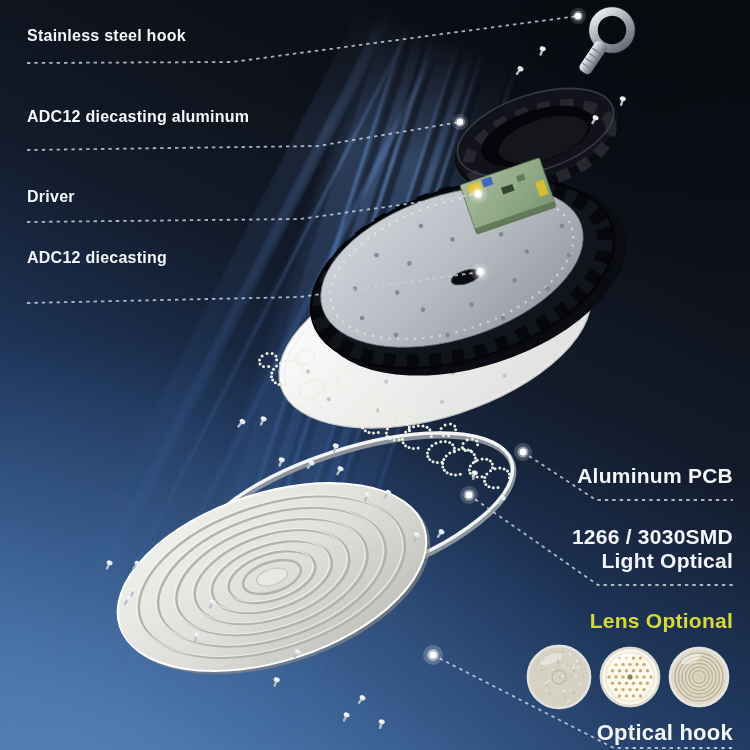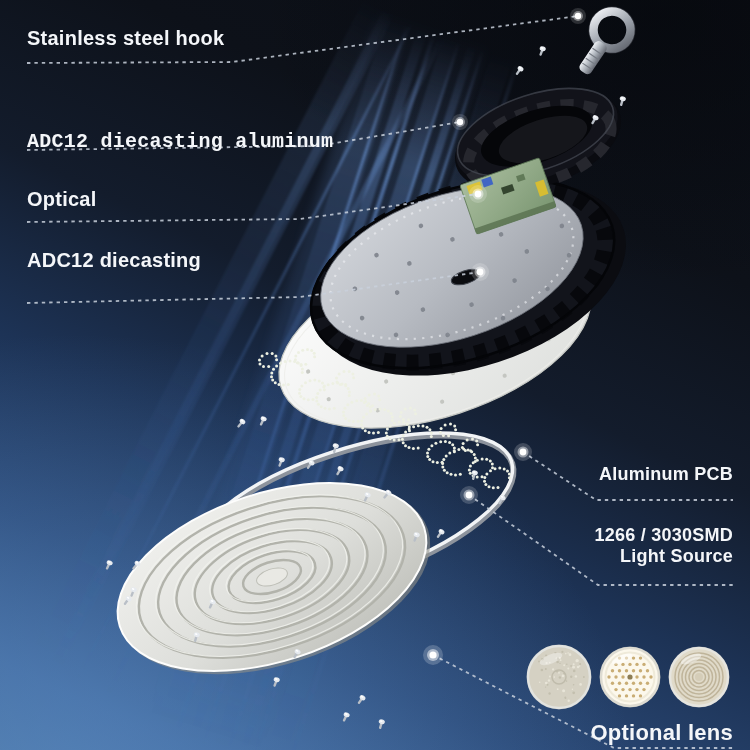--- a/index.html
+++ b/index.html
@@ -6,24 +6,24 @@
   .stage{
     position:relative;width:750px;height:750px;overflow:hidden;
     font-family:"Liberation Sans","DejaVu Sans",sans-serif;
     background:
       radial-gradient(620px 420px at 88% 2%, rgba(4,6,10,.55), rgba(0,0,0,0) 65%),
       radial-gradient(900px 720px at 10% 104%, rgba(96,146,204,.50), rgba(0,0,0,0) 62%),
       linear-gradient(205deg,#0b0e15 0%,#0d1119 26%,#131c2c 45%,#1d3356 62%,#2b4a78 78%,#3f6699 92%,#47709f 100%);
   }
   .art{position:absolute;left:0;top:0;width:750px;height:750px;}
   .lbl{position:absolute;color:#f4f6f9;font-weight:600;letter-spacing:.25px;white-space:nowrap;}
-  .lbl.left{left:27px;font-size:20px;line-height:1.2;}
-  .lbl.right{right:17px;text-align:right;font-size:18px;line-height:1.14;}
+  .lbl.left{left:27px;font-size:16px;line-height:1.2;}
+  .lbl.right{right:17px;text-align:right;font-size:21px;line-height:1.14;}
   #label-hook{top:26px;}
-  #label-cover{top:130px;font-family:Liberation Mono, monospace;}
+  #label-cover{top:107px;}
   #label-driver{top:187px;}
   #label-body{top:248px;}
   #label-pcb{top:464px;}
   #label-light{top:525px;}
   #label-lens-optional{top:609px;color:#d6da32;}
   #label-optical{top:720px;font-size:22px;}
 </style>
 </head>
 <body>
 
@@ -663,24 +663,25 @@
             <circle cx="699" cy="677" r="6.5"></circle>
       </g>
       <circle cx="699" cy="677" r="4" fill="#d5cdb8"></circle>
       <ellipse cx="691" cy="659" rx="11" ry="4" fill="#ffffff" opacity="0.45" transform="rotate(-22 691 659)"></ellipse>
     </g>
   </g>
 </svg>
 
 <div class="lbl left" id="label-hook">Stainless steel hook</div>
 <div class="lbl left" id="label-cover">ADC12 diecasting aluminum</div>
-<div class="lbl left" id="label-driver">Optical</div>
+<div class="lbl left" id="label-driver">Driver</div>
 <div class="lbl left" id="label-body">
   <div>ADC12 diecasting</div>
 </div>
 <div class="lbl right" id="label-pcb">Aluminum PCB</div>
 <div class="lbl right" id="label-light">
   <div>1266 / 3030SMD</div>
-  <div>Light Source</div>
+  <div>Light Optical</div>
 </div>
-<div class="lbl right" id="label-optical">Optional lens</div>
+<div class="lbl right" id="label-lens-optional">Lens Optional</div>
+<div class="lbl right" id="label-optical">Optical hook</div>
 
 </div>
 
 </body></html>

